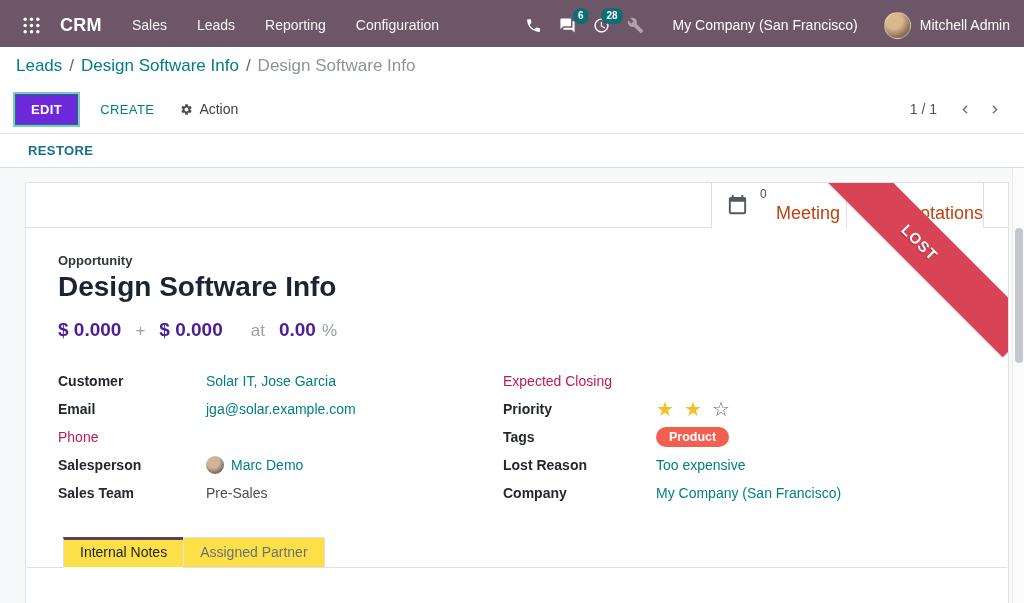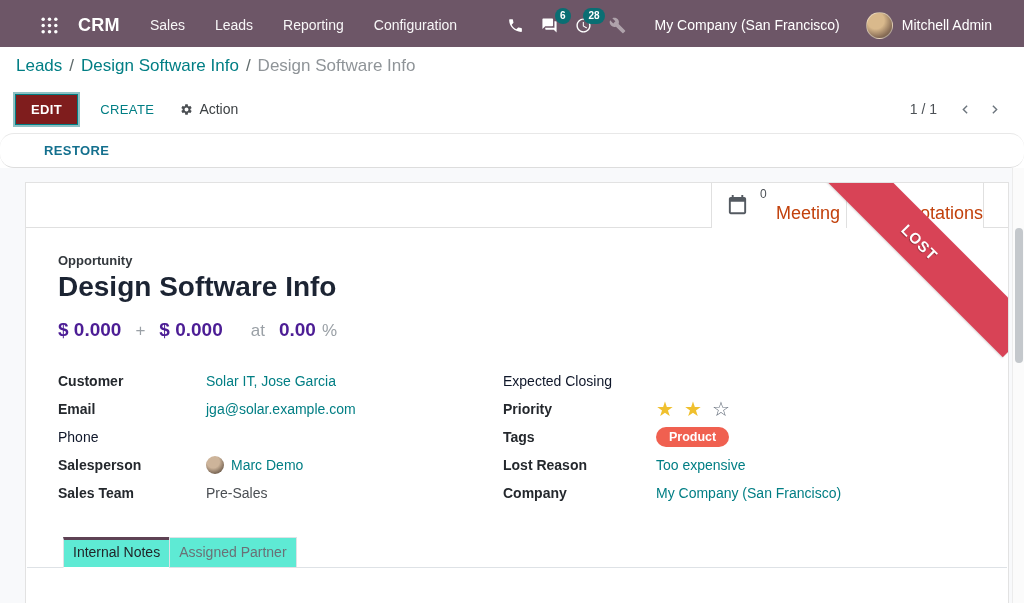--- a/index.html
+++ b/index.html
@@ -1,21 +1,21 @@
 <!DOCTYPE html>
 <html><head>
 <meta charset="utf-8">
 <style>
   * { margin:0; padding:0; box-sizing:border-box; }
   body { font-family:"Liberation Sans", sans-serif; background:#fff; }
   .frame { position:relative; width:1024px; height:603px; overflow:hidden; background:#fff; }
 
   
   .navbar { position:absolute; top:0; left:0; width:1024px; height:50px;
-    background:#6D5667; color:#fff; display:flex; align-items:center; padding:0 32px; }
+    background:#6D5667; color:#fff; display:flex; align-items:center; padding:0 14px; }
   .apps-btn { width:34px; height:34px; display:flex; align-items:center; justify-content:center; cursor:pointer; }
   .brand { font-size:18px; font-weight:bold; margin:0 30px 0 12px; letter-spacing:.3px; }
   .menu-item { font-size:14px; margin-right:30px; cursor:pointer; opacity:.95; }
   .nav-right { margin-left:auto; display:flex; align-items:center; }
   .nav-icon { position:relative; width:34px; height:30px; display:flex; align-items:center; justify-content:center; cursor:pointer; }
   .nav-icon svg { width:17px; height:17px; fill:#fff; }
   .nav-icon.muted svg { opacity:.45; }
   .badge { position:absolute; top:-2px; right:-4px; background:#0A6E73; color:#fff;
     font-size:10px; line-height:1; padding:3px 5px; border-radius:9px; font-weight:bold; }
   .company-name { font-size:14px; margin:0 26px 0 20px; cursor:pointer; }
@@ -25,33 +25,33 @@
 
   
   .breadcrumb-row { position:absolute; top:47px; left:0; width:1024px; height:38px; background:#fff;
     display:flex; align-items:center; padding:0 16px; font-size:17px; }
   .bc-link { color:#017E84; cursor:pointer; }
   .bc-sep { color:#5f6a6b; margin:0 7px; }
   .bc-current { color:#8f9498; }
 
   .button-row { position:absolute; top:85px; left:0; width:1024px; height:48px; background:#fff;
     display:flex; align-items:center; padding:0 15px; }
-  .btn-edit { background:#7f1d1d; color:#fff; border:1px solid #017E84; outline:2px solid #8fc0c3;
+  .btn-edit { background:#6d28d9; color:#fff; border:1px solid #017E84; outline:2px solid #8fc0c3;
     font-size:13px; font-weight:bold; letter-spacing:.4px; padding:7px 15px; cursor:pointer; }
   .btn-create { background:none; border:none; color:#017E84; font-size:13px; font-weight:400;
     letter-spacing:.4px; margin-left:22px; cursor:pointer; }
   .btn-action { background:none; border:none; color:#3c4043; font-size:14px; margin-left:26px;
     display:flex; align-items:center; gap:6px; cursor:pointer; }
   .btn-action svg { width:13px; height:13px; fill:#4a4e52; }
   .pager { margin-left:auto; display:flex; align-items:center; color:#4c5156; font-size:14px; padding-right:8px; }
   .pager-arrows { display:flex; align-items:center; margin-left:22px; gap:16px; }
   .pager-arrows svg { width:13px; height:13px; stroke:#6c757d; stroke-width:2.6; fill:none; cursor:pointer; }
 
   .status-bar { position:absolute; top:133px; left:0; width:1024px; height:35px; background:#fff;
-    border-top:1px solid #e8e8e8; border-bottom:1px solid #dddddd; display:flex; align-items:center; padding:0 44px;border-radius:14px; }
+    border-top:1px solid #e8e8e8; border-bottom:1px solid #dddddd; display:flex; align-items:center; padding:0 28px; }
   .btn-restore { background:none; border:none; color:#14708E; font-size:13px; font-weight:bold;
     letter-spacing:.4px; cursor:pointer; }
 
   
   .content { position:absolute; top:168px; left:0; width:1024px; height:435px; background:#f8f9fb; }
   .sheet { position:absolute; top:14px; left:25px; width:984px; height:440px; background:#fff;
     border:1px solid #e2e2e2; overflow:hidden; }
 
   .button-box { position:relative; height:45px; border-bottom:1px solid #e0e0e0; }
   .stat-btn { position:absolute; top:0; height:45px; border-left:1px solid #e0e0e0;
@@ -74,32 +74,32 @@
   .revenue-line { margin-top:16px; font-size:19px; display:flex; align-items:baseline; }
   .rev-strong { font-weight:bold; color:#4c1d95; }
   .rev-muted { color:#9aa0a6; font-size:17px; }
   .revenue-line > * { margin-right:14px; }
 
   .fields { margin-top:26px; display:grid; grid-template-columns:445px 1fr; column-gap:0; }
   .fgroup { display:flex; flex-direction:column; }
   .frow { display:flex; align-items:center; min-height:28px; }
   .flabel { flex:0 0 148px; font-size:14px; font-weight:bold; color:#24282d; }
   .fgroup.right .flabel { flex:0 0 153px; }
-  .flabel.muted { font-weight:normal; color:#0f172a; }
+  .flabel.muted { font-weight:normal; color:#be185d; }
   .fvalue { font-size:14px; color:#017E84; display:flex; align-items:center; gap:7px; }
   .fvalue.plain { color:#4a4e53; }
   .mini-avatar { width:18px; height:18px; border-radius:50%;
     background:radial-gradient(circle at 40% 32%, #cdb49a 0 38%, #7d6a58 72%, #4e4238); display:inline-block; }
   .star { font-size:20px; line-height:1; color:#67707d; letter-spacing:3px; cursor:pointer; }
   .star.filled { color:#F0C02E; }
   .tag-pill { background:#F06050; color:#fff; font-size:12.5px; font-weight:bold;
     padding:3px 13px; border-radius:999px; display:inline-block; }
 
   .notebook { margin:30px -31px 0 -31px; border-bottom:1px solid #dee2e6; display:flex; padding-left:36px; }
-  .tab { font-size:14px; padding:6px 9px 7px; margin-bottom:-1px; cursor:pointer; background:#5eead4;
+  .tab { font-size:14px; padding:6px 16px 7px; margin-bottom:-1px; cursor:pointer; background:#fde047;
     border:1px solid #dee2e6; color:#6a7076; }
   .tab + .tab { margin-left:-1px; }
   .tab.active { color:#212529; border-top:3px solid #5E4254; border-bottom:1px solid #fff; padding-top:4px; }
 
   
   .scrollbar { position:absolute; top:168px; right:0; width:12px; height:435px; background:#fbfbfb;
     border-left:1px solid #ececec; }
   .scroll-thumb { position:absolute; top:60px; left:2px; width:8px; height:135px; background:#c4c8cc; border-radius:4px; cursor:pointer; }
 </style>
 </head>

